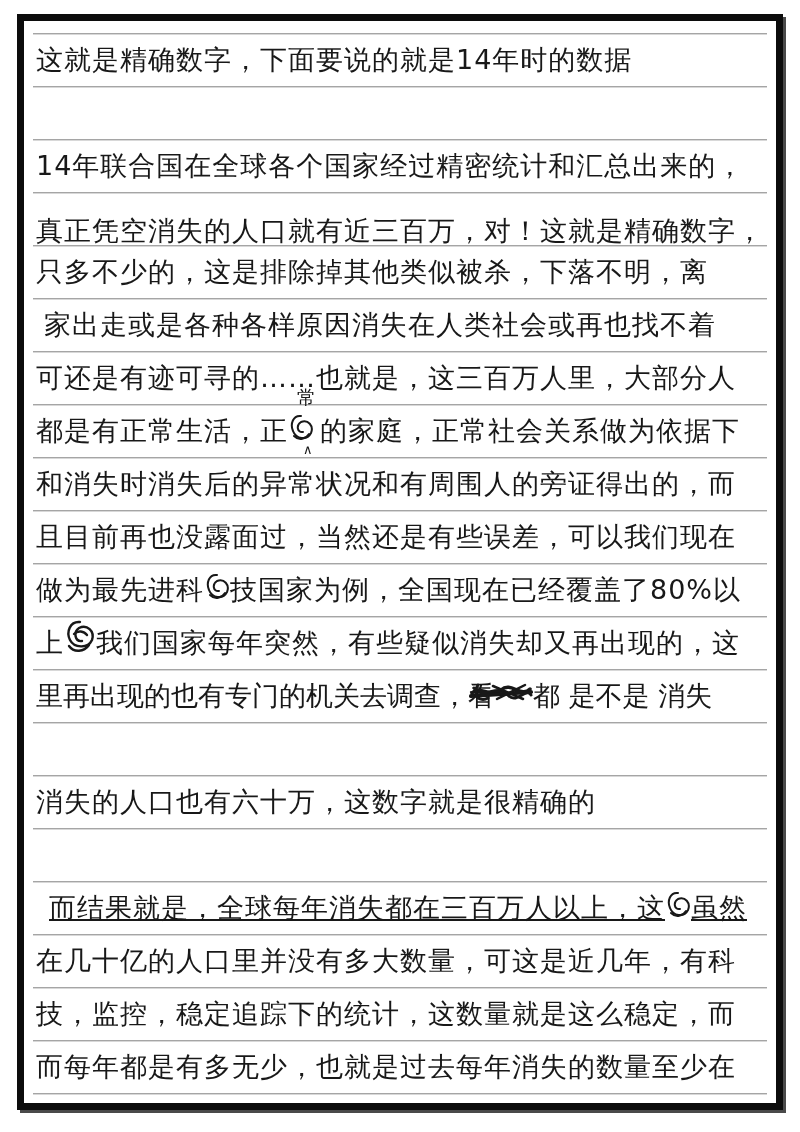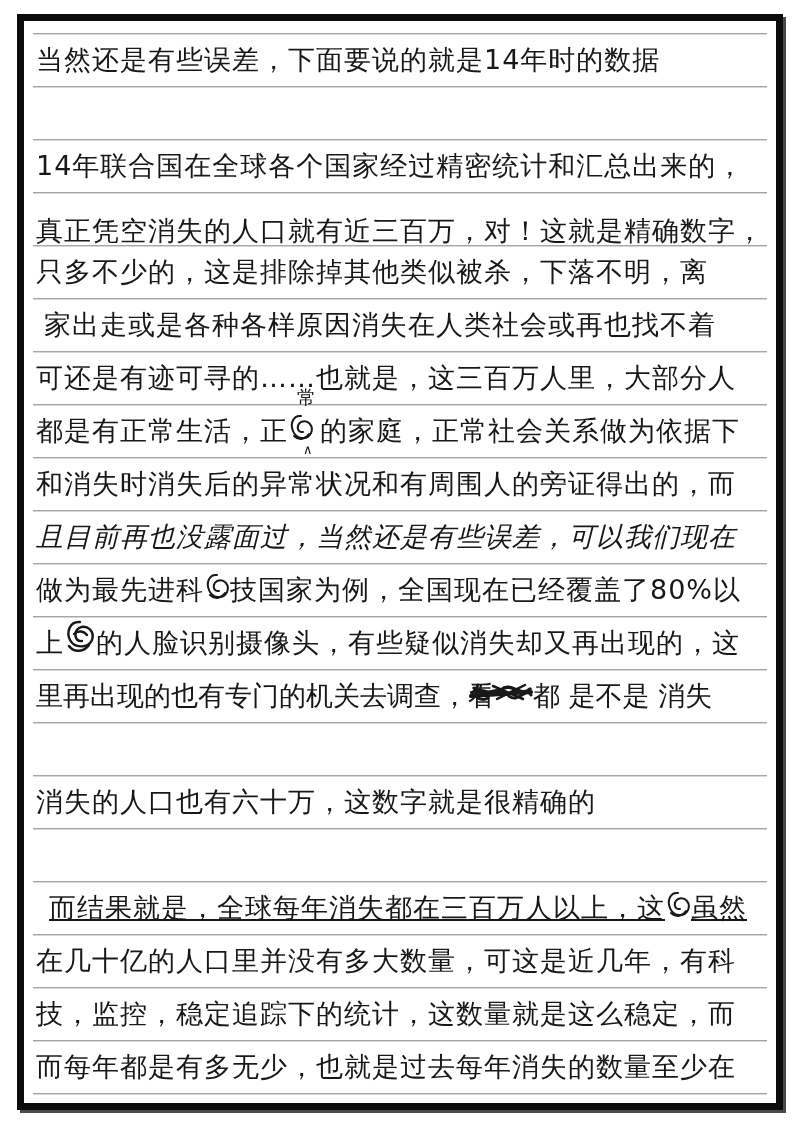--- a/index.html
+++ b/index.html
@@ -63,48 +63,48 @@
         <div class="rule" style="top: 595px;"></div>
         <div class="rule" style="top: 648px;"></div>
         <div class="rule" style="top: 701px;"></div>
         <div class="rule" style="top: 754px;"></div>
         <div class="rule" style="top: 807px;"></div>
         <div class="rule" style="top: 860px;"></div>
         <div class="rule" style="top: 913px;"></div>
         <div class="rule" style="top: 966px;"></div>
         <div class="rule" style="top: 1019px;"></div>
         <div class="rule" style="top: 1072px;"></div>
-        <div class="row" style="top: 12px;"><span class="txt">当然还是有些误差，下面要说的就是14年时的数据</span></div>
+        <div class="row" style="top: 12px;"><span class="txt">这就是精确数字，下面要说的就是14年时的数据</span></div>
         <div class="row" style="top: 65px;"></div>
         <div class="row" style="top: 118px;"><span class="txt">14年联合国在全球各个国家经过精密统计和汇总出来的，</span></div>
         <div class="row" style="top: 183px;"><span class="txt">真正凭空消失的人口就有近三百万，对！这就是精确数字，</span></div>
         <div class="row" style="top: 224px;"><span class="txt">只多不少的，这是排除掉其他类似被杀，下落不明，离</span></div>
         <div class="row" style="top: 277px; margin-left: 8px;"><span class="txt">家出走或是各种各样原因消失在人类社会或再也找不着</span></div>
         <div class="row" style="top: 330px;"><span class="txt">可还是有迹可寻的……也就是，这三百万人里，大部分人</span></div>
         <div class="row" style="top: 383px;"><span class="txt">都是有正常生活，正</span><span class="corr"><svg width="26" height="32" viewBox="0 0 26 32">
               <g fill="none" stroke="#181818" stroke-width="2" stroke-linecap="round">
                 <path d="M13,4 C5,3 2,12 5,19 C8,27 19,29 23,21 C26,14 20,7 13,10 C8,13 9,21 15,20"></path>
                 <path d="M6,24 C11,29 18,27 21,22"></path>
               </g>
             </svg><span class="corr-above">常</span><span class="corr-caret">∧</span></span><span class="txt">的家庭，正常社会关系做为依据下</span></div>
         <div class="row" style="top: 436px;"><span class="txt">和消失时消失后的异常状况和有周围人的旁证得出的，而</span></div>
-        <div class="row" style="top: 489px; font-style: italic;"><span class="txt">且目前再也没露面过，当然还是有些误差，可以我们现在</span></div>
+        <div class="row" style="top: 489px;"><span class="txt">且目前再也没露面过，当然还是有些误差，可以我们现在</span></div>
         <div class="row" style="top: 542px;"><span class="txt">做为最先进科</span><span class="mark"><svg width="26" height="32" viewBox="0 0 26 32">
               <g fill="none" stroke="#181818" stroke-width="2" stroke-linecap="round">
                 <path d="M13,4 C5,3 2,12 5,19 C8,27 19,29 23,21 C26,14 20,7 13,10 C8,13 9,21 15,20"></path>
                 <path d="M6,24 C11,29 18,27 21,22"></path>
               </g>
             </svg></span><span class="txt">技国家为例，全国现在已经覆盖了80%以</span></div>
         <div class="row" style="top: 595px;"><span class="txt">上</span><span class="mark"><svg width="32" height="38" viewBox="0 0 32 38">
               <g fill="none" stroke="#181818" stroke-width="2.4" stroke-linecap="round">
                 <path d="M16,4 C6,3 2,14 6,22 C10,30 24,31 28,22 C31,13 23,6 15,10 C9,14 11,24 18,23"></path>
                 <path d="M5,28 C10,35 20,34 25,27"></path>
                 <path d="M10,16 C14,12 20,13 23,17"></path>
               </g>
-            </svg></span><span class="txt">的人脸识别摄像头，有些疑似消失却又再出现的，这</span></div>
+            </svg></span><span class="txt">我们国家每年突然，有些疑似消失却又再出现的，这</span></div>
         <div class="row tight" style="top: 648px;"><span class="txt">里再出现的也有专门的机关去调查，看</span><span class="mark heavy"><svg width="64" height="30" viewBox="0 0 64 30">
               <g fill="none" stroke="#181818" stroke-linecap="round">
                 <path stroke-width="3.5" d="M3,16 C12,7 22,23 32,13 C42,4 52,21 61,12"></path>
                 <path stroke-width="4" d="M2,19 L62,15"></path>
                 <path stroke-width="3" d="M5,11 C15,24 28,5 40,19 C48,27 58,9 62,18"></path>
                 <path stroke-width="3" d="M9,8 C3,17 10,26 19,21"></path>
                 <path stroke-width="2.5" d="M24,9 L54,22 M28,22 L56,8"></path>
               </g>
             </svg></span><span class="txt">都 是不是 消失</span></div>
         <div class="row" style="top: 754px;"><span class="txt">消失的人口也有六十万，这数字就是很精确的</span></div>

